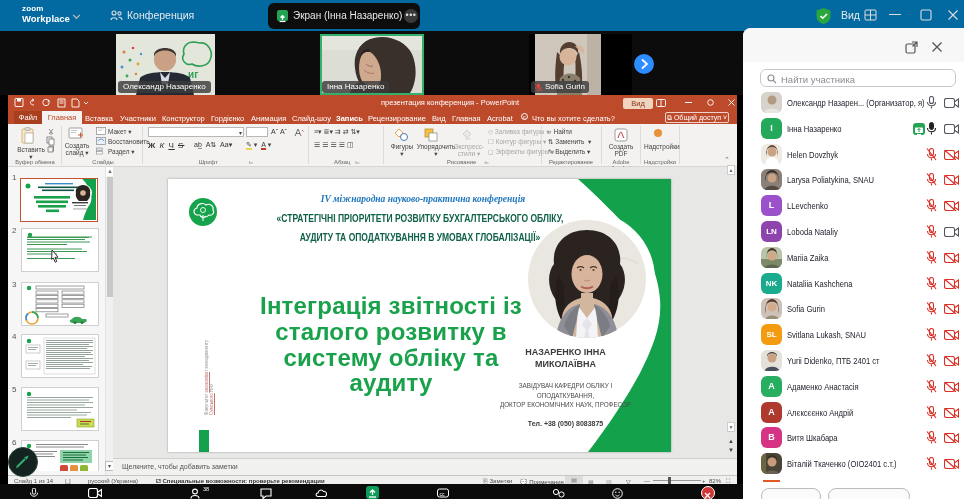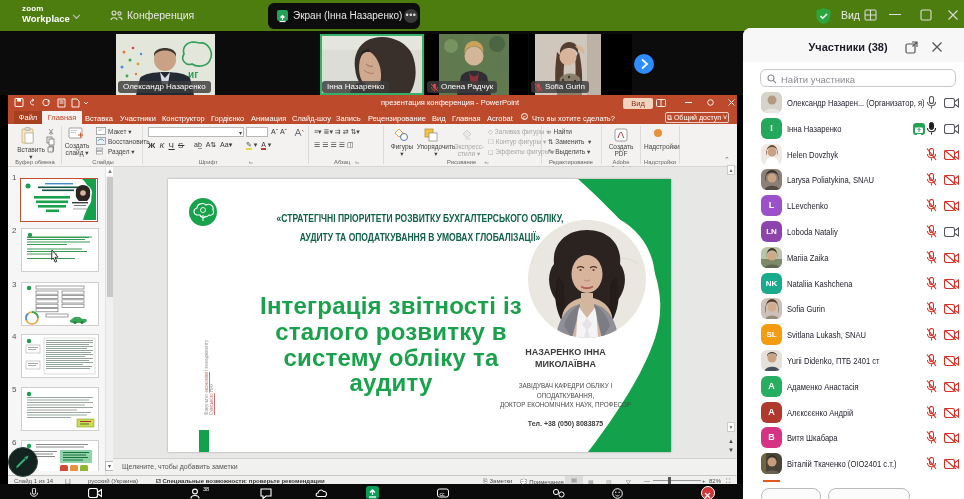--- a/index.html
+++ b/index.html
@@ -3,21 +3,21 @@
 <meta charset="utf-8">
 <style>
   * { margin:0; padding:0; box-sizing:border-box; }
   html,body { width:964px; height:499px; overflow:hidden; background:#000; }
   body { font-family:"Liberation Sans", sans-serif; position:relative; }
   .abs { position:absolute; }
 </style>
 </head>
 <body>
 
-<div class="abs" style="left:0;top:0;width:964px;height:31px;background:#4d7c0f;">
+<div class="abs" style="left:0;top:0;width:964px;height:31px;background:#0369a1;">
   <div class="abs" style="left:22px;top:4px;color:#fff;font-size:8px;font-weight:bold;letter-spacing:.2px;">zoom</div>
   <div class="abs" style="left:22px;top:13px;color:#fff;font-size:9.5px;font-weight:bold;">Workplace</div>
   <svg class="abs" style="left:72px;top:14px;" width="9" height="6" viewBox="0 0 10 7">
       <path d="M1 1 L5 5 L9 1" stroke="#bbb" stroke-width="1.4" fill="none"></path>
     </svg>
 
   <svg class="abs" style="left:110px;top:9px;" width="13" height="13" viewBox="0 0 13 13">
       <circle cx="4" cy="4" r="2" fill="none" stroke="#ddd" stroke-width="1.1"></circle>
       <circle cx="9.5" cy="4.5" r="1.6" fill="none" stroke="#ddd" stroke-width="1.1"></circle>
       <path d="M1 11 C1 8 7 8 7 11" fill="none" stroke="#ddd" stroke-width="1.1"></path>
@@ -84,40 +84,20 @@
       <path d="M52 2 C38 5 31 18 33 32 C34 46 42 55 52 57 L88 57 C94 48 96 32 90 18 C84 5 66 -2 52 2 Z" fill="#3a302b"></path>
       <path d="M39 20 C35 32 37 45 45 51 C51 54 58 51 59 42 C60 30 54 19 48 16 C43 15 40 16 39 20 Z" fill="#cfa98e"></path>
       <path d="M44 28 C46 30 49 31 51 30" stroke="#8c6a55" stroke-width="0.9" fill="none"></path>
       <path d="M42 34 C45 37 49 38 52 37" stroke="#a66" stroke-width="0.8" fill="none"></path>
       <path d="M47 13 C42 13 38 17 38 23 C40 17 44 15 48 16 Z" fill="#262020"></path>
       <path d="M28 57 C30 49 36 45 43 47 L50 57 Z" fill="#32302f"></path>
     </svg>
     <div class="abs" style="left:0px;bottom:0px;height:12px;background:rgba(60,60,60,.82);border-radius:3px;color:#fff;font-size:8px;line-height:12px;padding:0 5px;">Інна Назаренко</div>
   </div>
 
-  <div class="abs" style="left:425px;top:3px;width:103px;height:61px;background:#000;overflow:hidden;">
-    <svg class="abs" style="left:14px;" width="70" height="61" viewBox="0 0 70 61">
-      <rect width="70" height="61" fill="#61794f"></rect>
-      <circle cx="12" cy="12" r="7" fill="#7d9a68" opacity="0.8"></circle>
-        <circle cx="58" cy="10" r="8" fill="#47603f" opacity="0.8"></circle>
-        <circle cx="30" cy="6" r="6" fill="#62805a" opacity="0.6"></circle>
-        <circle cx="64" cy="30" r="9" fill="#60784f" opacity="0.5"></circle>
-      <circle cx="35" cy="22" r="9.5" fill="#d3b598"></circle>
-      <path d="M26 20 C25 10 45 10 44 20 C46 14 42 7 35 7 C28 7 24 14 26 20 Z" fill="#caa25c"></path>
-      <path d="M18 61 L22 42 C27 35 43 35 48 42 L52 61 Z" fill="#2e2e34"></path>
-      <path d="M30 38 C33 44 37 44 40 38 L38 52 L32 52 Z" fill="#8c3038"></path>
-    </svg>
-    <div class="abs" style="left:2px;bottom:2px;height:12px;background:rgba(60,60,60,.82);border-radius:3px;color:#fff;font-size:8px;line-height:12px;padding:0 4px 0 14px;">
-      <svg class="abs" style="left:3px;top:2px;" width="9" height="9" viewBox="0 0 9 9">
-          <rect x="3" y="0.5" width="3" height="5" rx="1.5" fill="#e04343"></rect>
-          <path d="M1.5 4 C1.5 8 7.5 8 7.5 4 M4.5 7 v1.5" stroke="#e04343" stroke-width="0.9" fill="none"></path>
-          <path d="M0.8 0.8 L8.2 8.2" stroke="#e04343" stroke-width="1"></path>
-        </svg>
-      Олена Радчук</div>
-  </div>
 
   <div class="abs" style="left:529px;top:3px;width:103px;height:61px;background:#000;overflow:hidden;">
     <svg class="abs" style="left:6px;" width="66" height="61" viewBox="0 0 66 61">
       <rect width="66" height="61" fill="#cfc6bc"></rect>
       <rect x="52" width="14" height="61" fill="#bdb2a6"></rect>
       <path d="M22 18 C19 40 20 54 23 61 L30 61 C28 48 28 34 30 26 Z" fill="#533e30"></path>
       <path d="M44 18 C48 36 48 52 45 61 L38 61 C41 48 41 32 40 24 Z" fill="#533e30"></path>
       <circle cx="33" cy="23" r="8.5" fill="#d8b49a"></circle>
       <path d="M25 20 C24 12 30 8 34 8 C40 8 44 12 43 20 C40 12 28 12 25 20 Z" fill="#533e30"></path>
       <path d="M40 12 C46 10 50 14 49 20 L44 16 Z" fill="#d8b49a"></path>
@@ -177,21 +157,21 @@
 
   <div class="abs" style="left:0;top:16px;width:729px;height:13px;background:#bc4a2b;color:#fff;font-size:7.5px;">
     <div class="abs" style="left:6px;top:0;width:28px;height:13px;background:#a8401f;text-align:center;line-height:13px;">Файл</div>
     <div class="abs" style="left:34px;top:0;width:40px;height:13px;background:#f3f2f1;color:#c24524;text-align:center;line-height:13px;">Главная</div>
     <div class="abs" style="left:77px;top:3px;">Вставка</div>
     <div class="abs" style="left:112px;top:3px;">Участники</div>
     <div class="abs" style="left:154px;top:3px;">Конструктор</div>
     <div class="abs" style="left:203px;top:3px;">Гордієнко</div>
     <div class="abs" style="left:243px;top:3px;">Анимация</div>
     <div class="abs" style="left:284px;top:3px;">Слайд-шоу</div>
-    <div class="abs" style="left:328px;top:3px;">Запись</div>
+    <div class="abs" style="left:328px;top:3px;font-weight:bold;">Запись</div>
     <div class="abs" style="left:360px;top:3px;">Рецензирование</div>
     <div class="abs" style="left:424px;top:3px;">Вид</div>
     <div class="abs" style="left:444px;top:3px;">Главная</div>
     <div class="abs" style="left:479px;top:3px;">Acrobat</div>
     <div class="abs" style="left:513px;top:2px;width:7px;height:7px;border-radius:50%;border:1px solid #fff;font-size:5px;text-align:center;line-height:7px;">ꞇ</div>
     <div class="abs" style="left:524px;top:3px;">Что вы хотите сделать?</div>
     <div class="abs" style="left:657px;top:1px;width:64px;height:11px;border:1px solid rgba(255,255,255,.75);border-radius:2px;text-align:center;line-height:10px;font-size:7px;">⧉ Общий доступ ˅</div>
   </div>
 
   <div class="abs" id="ribbon" style="left:0;top:29px;width:729px;height:43px;background:#f3f2f1;border-bottom:1px solid #d8d6d4;color:#444;font-size:6.5px;">
@@ -514,20 +494,21 @@
     </g>
   </svg>
 
   <svg class="abs" style="left:20px;top:18px;" width="30" height="30" viewBox="0 0 30 30">
     <circle cx="15" cy="15" r="14" fill="#17a24c"></circle>
     <path d="M9 18 C5 17 5 12 9 11 C9 7 15 5 18 8 C22 6 26 9 25 13 C27 16 24 19 21 18 C19 21 13 21 12 18 Z" fill="none" stroke="#fff" stroke-width="1.1"></path>
     <path d="M15 18 L15 24 M15 21 L12 19 M15 21 L18 19" stroke="#fff" stroke-width="1"></path>
     <circle cx="15" cy="13" r="2.5" fill="none" stroke="#fff" stroke-width="0.9"></circle>
   </svg>
 
+  <div class="abs" style="left:85px;top:15px;width:340px;text-align:center;font-family:'Liberation Serif',serif;font-style:italic;font-weight:bold;font-size:9.5px;color:#2077be;">IV міжнародна науково-практична конференція</div>
   <div class="abs" style="left:62px;top:30px;width:380px;text-align:center;font-weight:bold;font-size:10.5px;color:#0f6048;line-height:19px;transform:scaleX(.81);transform-origin:50% 0;">«СТРАТЕГІЧНІ ПРІОРИТЕТИ РОЗВИТКУ БУХГАЛТЕРСЬКОГО ОБЛІКУ,<br>АУДИТУ ТА ОПОДАТКУВАННЯ В УМОВАХ ГЛОБАЛІЗАЦІЇ»</div>
 
   <div class="abs" style="left:330px;top:167px;width:135px;text-align:center;font-weight:bold;font-size:9px;color:#3b3b3b;line-height:12px;">НАЗАРЕНКО ІННА<br>МИКОЛАЇВНА</div>
 
   <div class="abs" style="left:73px;top:114px;width:300px;text-align:center;font-weight:bold;font-size:24px;letter-spacing:.2px;line-height:25.8px;color:#19a24b;">Інтеграція звітності із<br>сталого розвитку в<br>систему обліку та<br>аудиту</div>
   <div class="abs" style="left:330px;top:202px;width:135px;text-align:center;font-size:6.3px;color:#4a4a4a;line-height:9.5px;">ЗАВІДУВАЧ КАФЕДРИ ОБЛІКУ І<br>ОПОДАТКУВАННЯ,<br>ДОКТОР ЕКОНОМІЧНИХ НАУК, ПРОФЕСОР</div>
   <div class="abs" style="left:330px;top:241px;width:135px;text-align:center;font-weight:bold;font-size:7px;color:#3b3b3b;">Тел. +38 (050) 8083875</div>
 
   <div class="abs" style="left:36px;top:236px;width:86px;font-size:4.5px;color:#9a9a9a;line-height:5px;transform:rotate(-90deg);transform-origin:0 0;">Факультет <span style="color:#c4706c;text-decoration:underline;">економіки</span> і менеджменту<br><span style="color:#c4706c;text-decoration:underline;">Сумського</span> НАУ</div>
   <div class="abs" style="left:31px;top:251px;width:10px;height:22px;background:#13a24b;"></div>
@@ -590,21 +571,20 @@
     </svg>
   <div class="abs" style="left:701px;top:2px;width:14px;height:14px;border-radius:50%;background:#d03434;border:1.5px solid #fff;">
     <svg width="11" height="11" viewBox="0 0 11 11" style="margin:0px 0 0 0px;">
         <path d="M3 3 L8 8 M8 3 L3 8" stroke="#fff" stroke-width="1.3"></path>
       </svg>
   </div>
 </div>
 
 <div class="abs" id="panel" style="left:743px;top:28px;width:221px;height:471px;background:#fff;border-radius:8px 0 0 0;overflow:hidden;">
   <div class="abs" style="left:0;top:0;width:221px;height:34px;background:#f7f7f8;"></div>
-  <div class="abs" style="left:10px;top:13px;width:190px;text-align:center;font-weight:bold;font-size:11px;color:#1c1c28;">Участники (38)</div>
   <svg class="abs" style="left:162px;top:13px;" width="13" height="13" viewBox="0 0 13 13">
       <rect x="1" y="3" width="9" height="9" rx="1.5" fill="none" stroke="#555" stroke-width="1.2"></rect>
       <path d="M7 1 H12 V6 M12 1 L7.5 5.5" stroke="#555" stroke-width="1.2" fill="none"></path>
     </svg>
   <svg class="abs" style="left:188px;top:13px;" width="12" height="12" viewBox="0 0 12 12">
       <path d="M1.5 1.5 L10.5 10.5 M10.5 1.5 L1.5 10.5" stroke="#555" stroke-width="1.3"></path>
     </svg>
 
   <div class="abs" style="left:17px;top:41px;width:196px;height:18px;border:1px solid #c8c8cc;border-radius:6px;background:#fff;">
     <svg class="abs" style="left:6px;top:4px;" width="10" height="10" viewBox="0 0 10 10">

